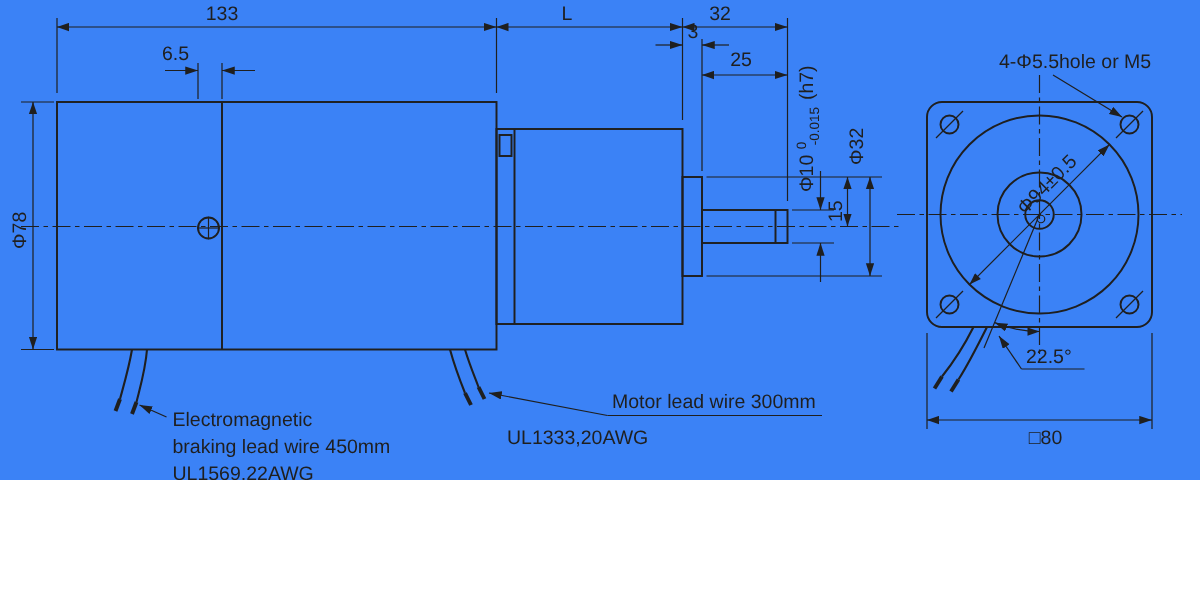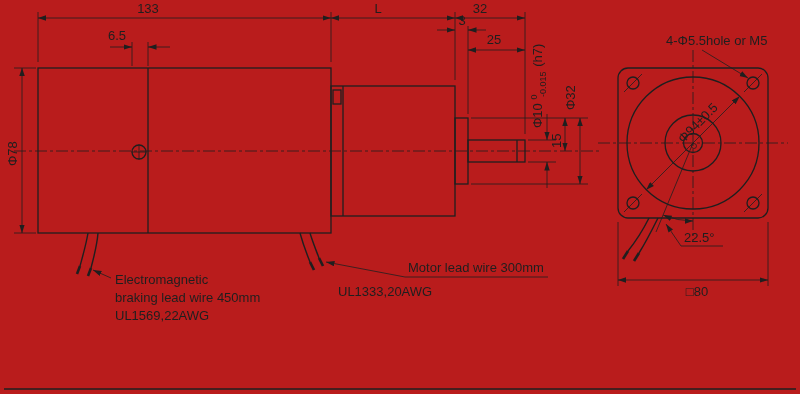--- a/index.html
+++ b/index.html
@@ -1,16 +1,16 @@
 <!DOCTYPE html>
 <html><head>
 <meta charset="utf-8">
 <style>
   html,body{margin:0;padding:0;background:#ffffff;}
-  .page{width:800px;height:394px;background:#b91c1c;position:relative;overflow:hidden;}
+  .page{width:800px;height:320px;background:#3b82f6;position:relative;overflow:hidden;}
   svg text{font-family:"Liberation Sans", sans-serif;font-size:13px;fill:#1f1f1f;}
   svg .sm{font-size:9px;}
   .o{fill:none;stroke:#1f1f1f;stroke-width:1.3;}
   .t{fill:none;stroke:#1f1f1f;stroke-width:0.8;}
   .w{fill:none;stroke:#1f1f1f;stroke-width:1.4;}
   .wt{fill:none;stroke:#1f1f1f;stroke-width:2.6;}
   .cl{fill:none;stroke:#1f1f1f;stroke-width:0.8;stroke-dasharray:12 3 3 3;}
 </style>
 </head>
 <body>

